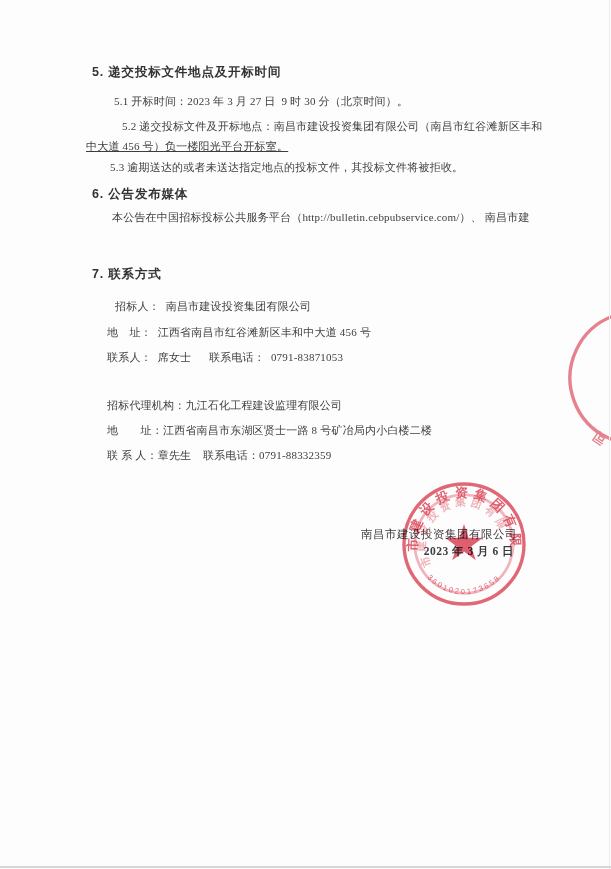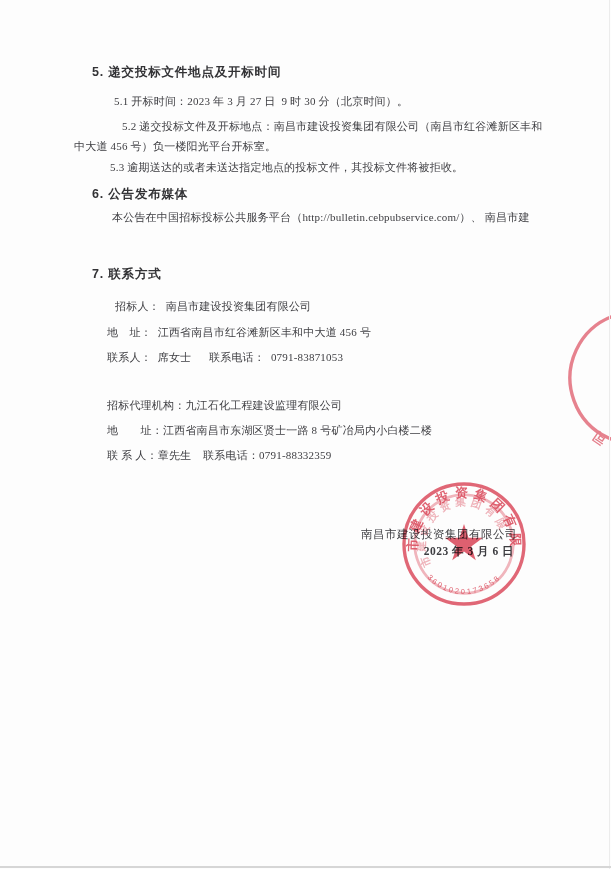--- a/index.html
+++ b/index.html
@@ -32,21 +32,21 @@
   .seal-star{fill:#dc4c5e;}
 </style>
 </head>
 <body>
 
 <div class="page">
 
   <div class="heading" style="left:92px;top:64px;">5. 递交投标文件地点及开标时间</div>
   <div class="line" style="left:114px;top:95px;">5.1 开标时间：2023 年 3 月 27 日  9 时 30 分（北京时间）。</div>
   <div class="line" style="left:114px;top:120px;padding-left:8px;">5.2 递交投标文件及开标地点：南昌市建设投资集团有限公司（南昌市红谷滩新区丰和</div>
-  <div class="line" style="left:74px;top:140px;">中大道 456 号）负一楼阳光平台开标室。</div>
+  <div class="line" style="left:86px;top:140px;text-decoration:underline;">中大道 456 号）负一楼阳光平台开标室。</div>
   <div class="line" style="left:110px;top:161px;">5.3 逾期送达的或者未送达指定地点的投标文件，其投标文件将被拒收。</div>
 
   <div class="heading" style="left:92px;top:186px;">6. 公告发布媒体</div>
   <div class="line" style="left:112px;top:211px;">本公告在中国招标投标公共服务平台（http://bulletin.cebpubservice.com/）、 南昌市建</div>
 
   <div class="heading" style="left:92px;top:266px;">7. 联系方式</div>
   <div class="line" style="left:107px;top:300px;margin-left:8px;">招标人：  南昌市建设投资集团有限公司</div>
   <div class="line" style="left:107px;top:326px;">地　址：  江西省南昌市红谷滩新区丰和中大道 456 号</div>
   <div class="line" style="left:107px;top:351px;">联系人：  席女士      联系电话：  0791-83871053</div>
   <div class="line" style="left:107px;top:399px;">招标代理机构：九江石化工程建设监理有限公司</div>

